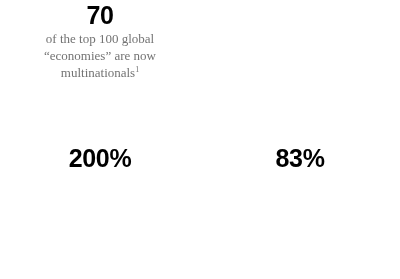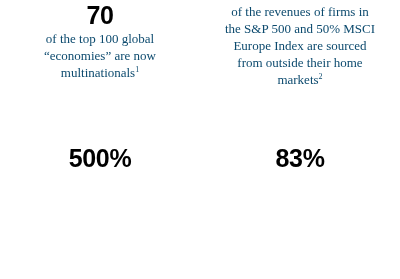--- a/index.html
+++ b/index.html
@@ -42,21 +42,21 @@
     line-height: 27px;
     letter-spacing: -0.3px;
     color: #000000;
     margin: 0;
     white-space: nowrap;
   }
   .stat-body {
     font-family: "Liberation Serif", "DejaVu Serif", serif;
     font-size: 13px;
     line-height: 17px;
-    color: #0c4a6e;
+    color: #737373;
     margin: 1px 0 0 0;
     max-width: 192px;
   }
   .stat-body sup {
     font-size: 8px;
     line-height: 0;
     vertical-align: super;
   }
 </style>
 </head>
@@ -65,26 +65,23 @@
 <div class="infographic">
 
   <div class="stat-cell cell-tl">
     <div class="stat-figure">70</div>
     <div class="stat-body">
       <span>of the top 100 global<br>“economies” are now<br>multinationals<sup>1</sup></span>
     </div>
   </div>
 
   <div class="stat-cell cell-tr">
-    <div class="stat-body">
-      <span>of the revenues of firms in<br>the S&amp;P 500 and 50% MSCI<br>Europe Index are sourced<br>from outside their home<br>markets<sup>2</sup></span>
-    </div>
   </div>
 
   <div class="stat-cell cell-bl">
-    <div class="stat-figure">500%</div>
+    <div class="stat-figure">200%</div>
   </div>
 
   <div class="stat-cell cell-br">
     <div class="stat-figure">83%</div>
   </div>
 
 </div>
 
 </body></html>

